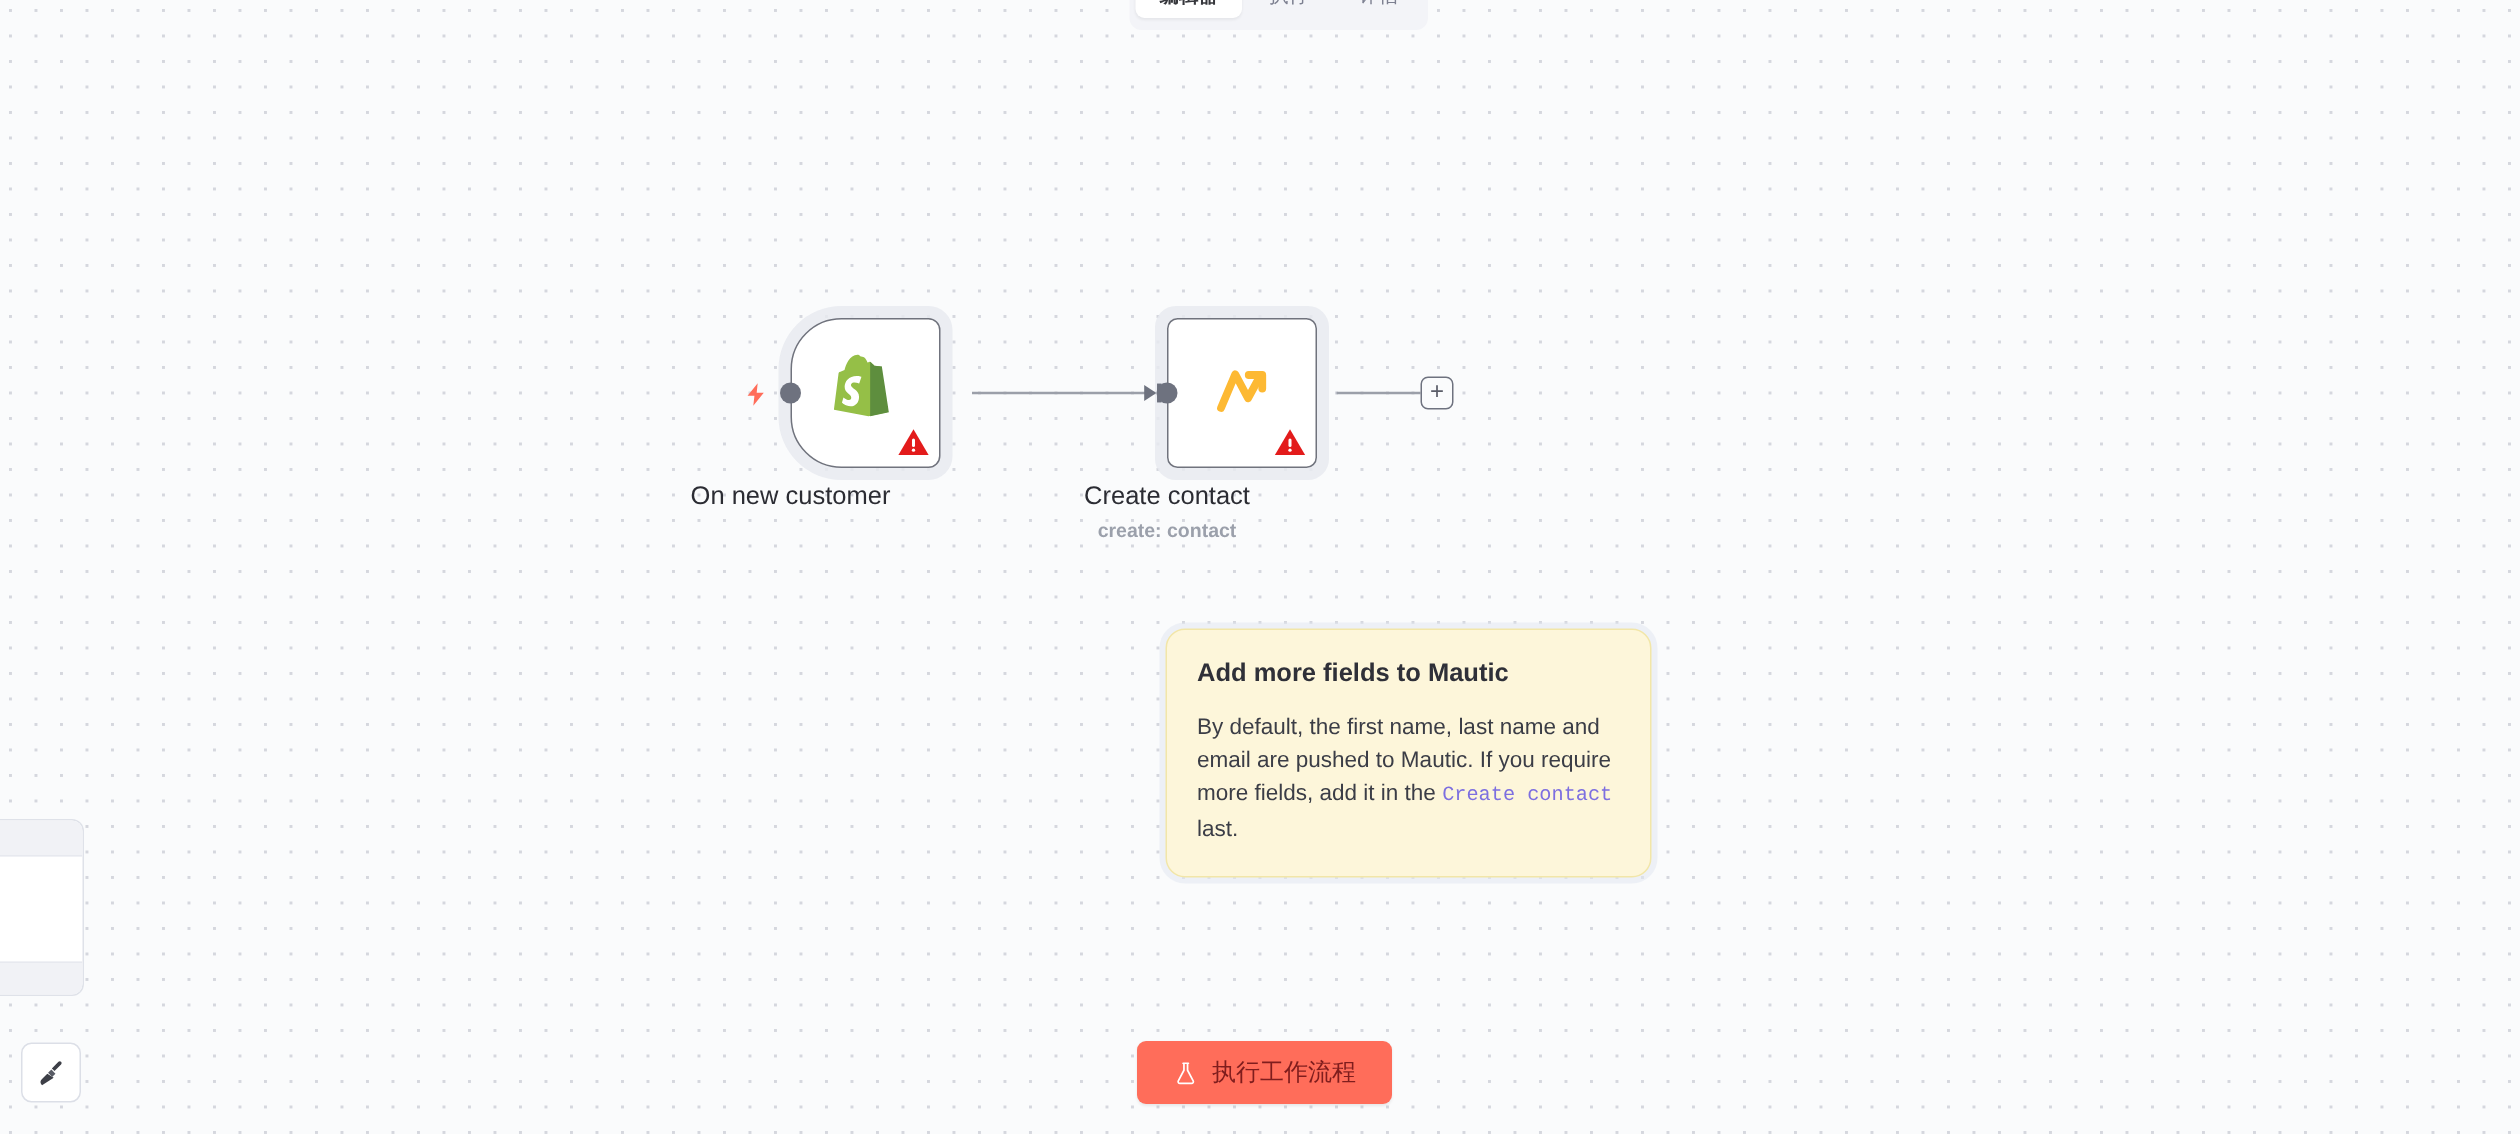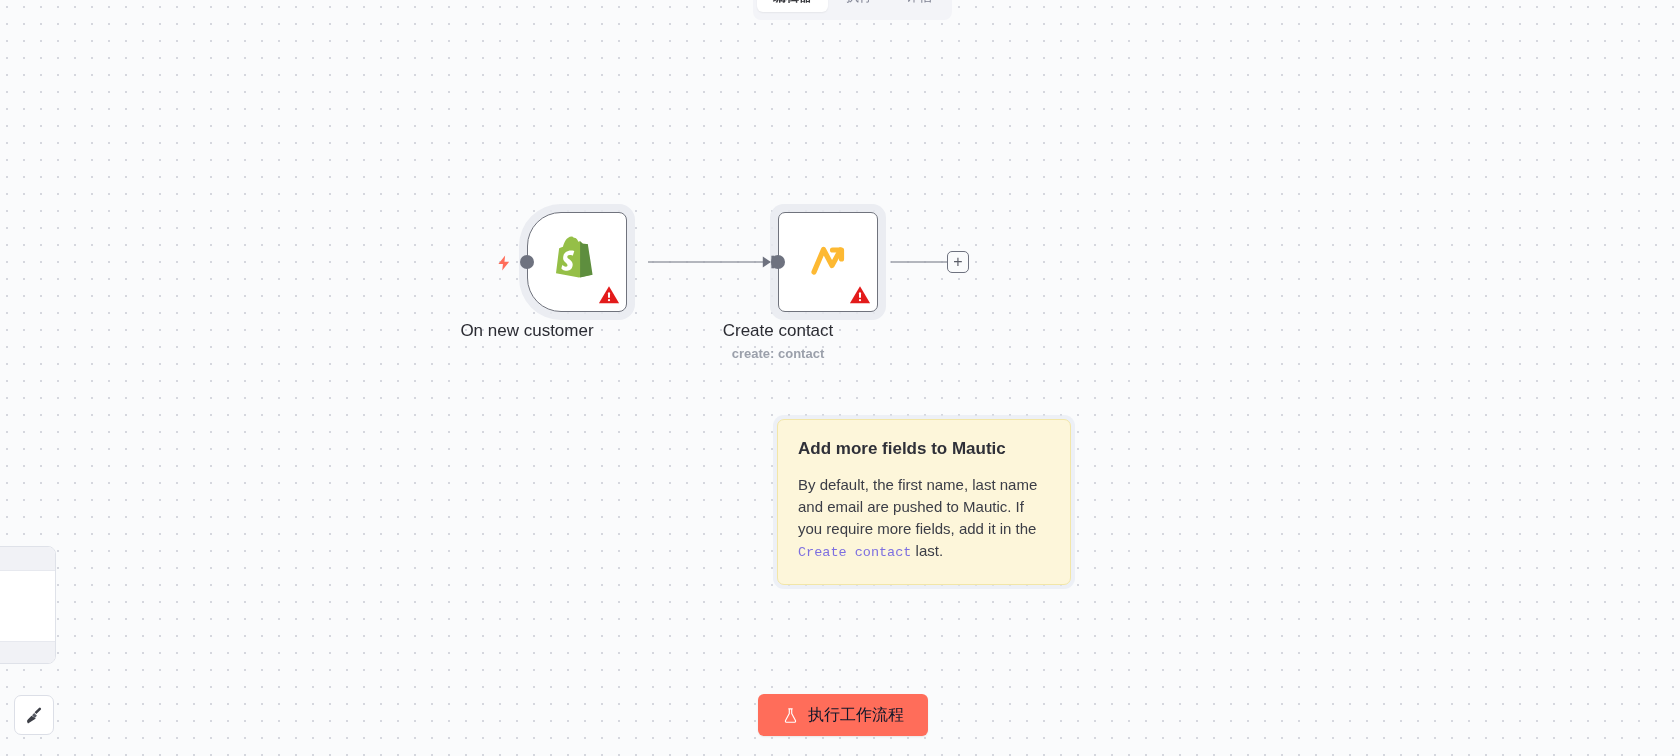--- a/index.html
+++ b/index.html
@@ -150,21 +150,21 @@
     color: #7d6fe0;
   }
 
   
   .run-btn {
     position: absolute;
     display: flex;
     align-items: center;
     gap: 9px;
     background: #ff6d5a;
-    color: #0f172a;
+    color: #7f1d1d;
     border: none;
     border-radius: 6px;
     padding: 0 24px;
     height: 42px;
     font-size: 16px;
     font-family: "Liberation Sans", sans-serif;
     cursor: pointer;
     box-shadow: 0 1px 2px rgba(0,0,0,.08);
   }
 
@@ -252,21 +252,21 @@
         <circle cx="12" cy="17.6" r="1.2" fill="#fff"></circle>
       </svg>
     </div>
     <div class="dot-out"></div>
     <div class="node-label">Create contact</div>
     <div class="node-sub">create: contact</div>
   </div>
 
   <div class="plus-btn" style="left:947px; top:251px;">+</div>
 
-  <div class="sticky" style="left:777px; top:419px; width:294px;">
+  <div class="sticky" style="left:777px; top:419px; width:324px;border-radius:13px;">
     <h3>Add more fields to Mautic</h3>
     <p><span>By default, the first name, last name and email are pushed to Mautic. If you require more fields, add it in the </span><code>Create contact</code><span> last.</span></p>
   </div>
 </div>
 
 <div class="ll-panel">
   <div class="pbar"></div>
   <div class="pfoot"></div>
 </div>
 

